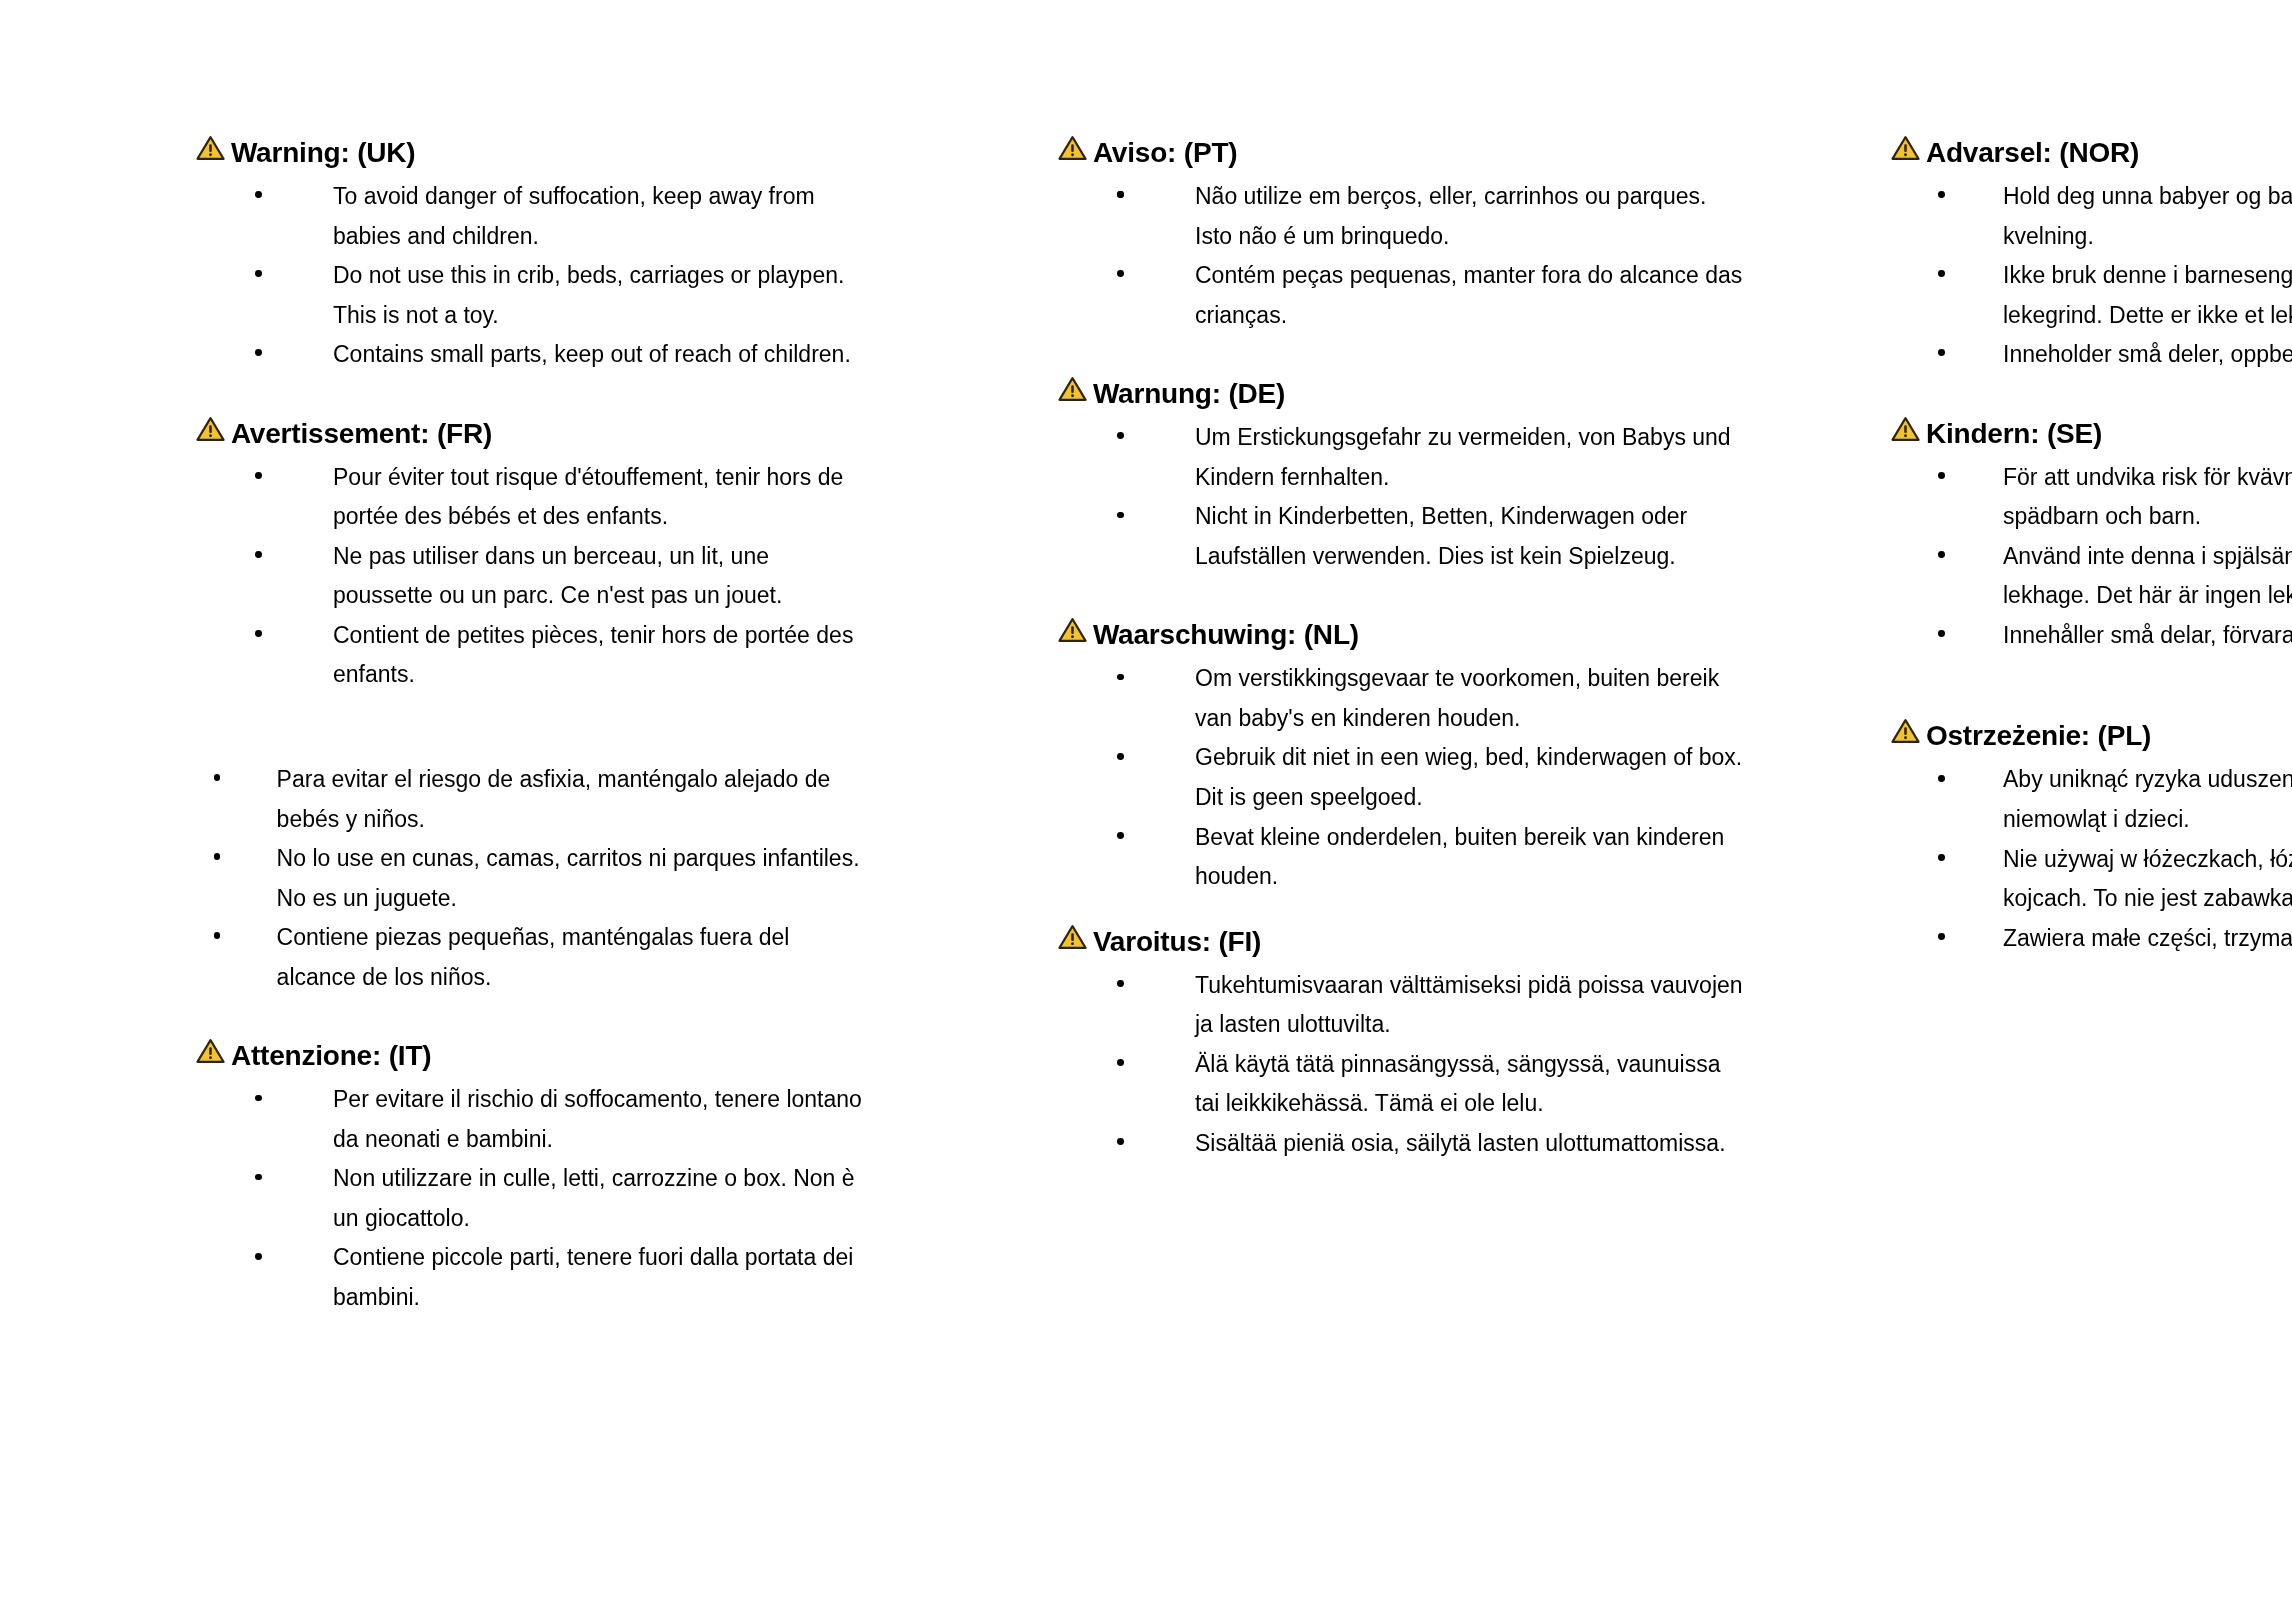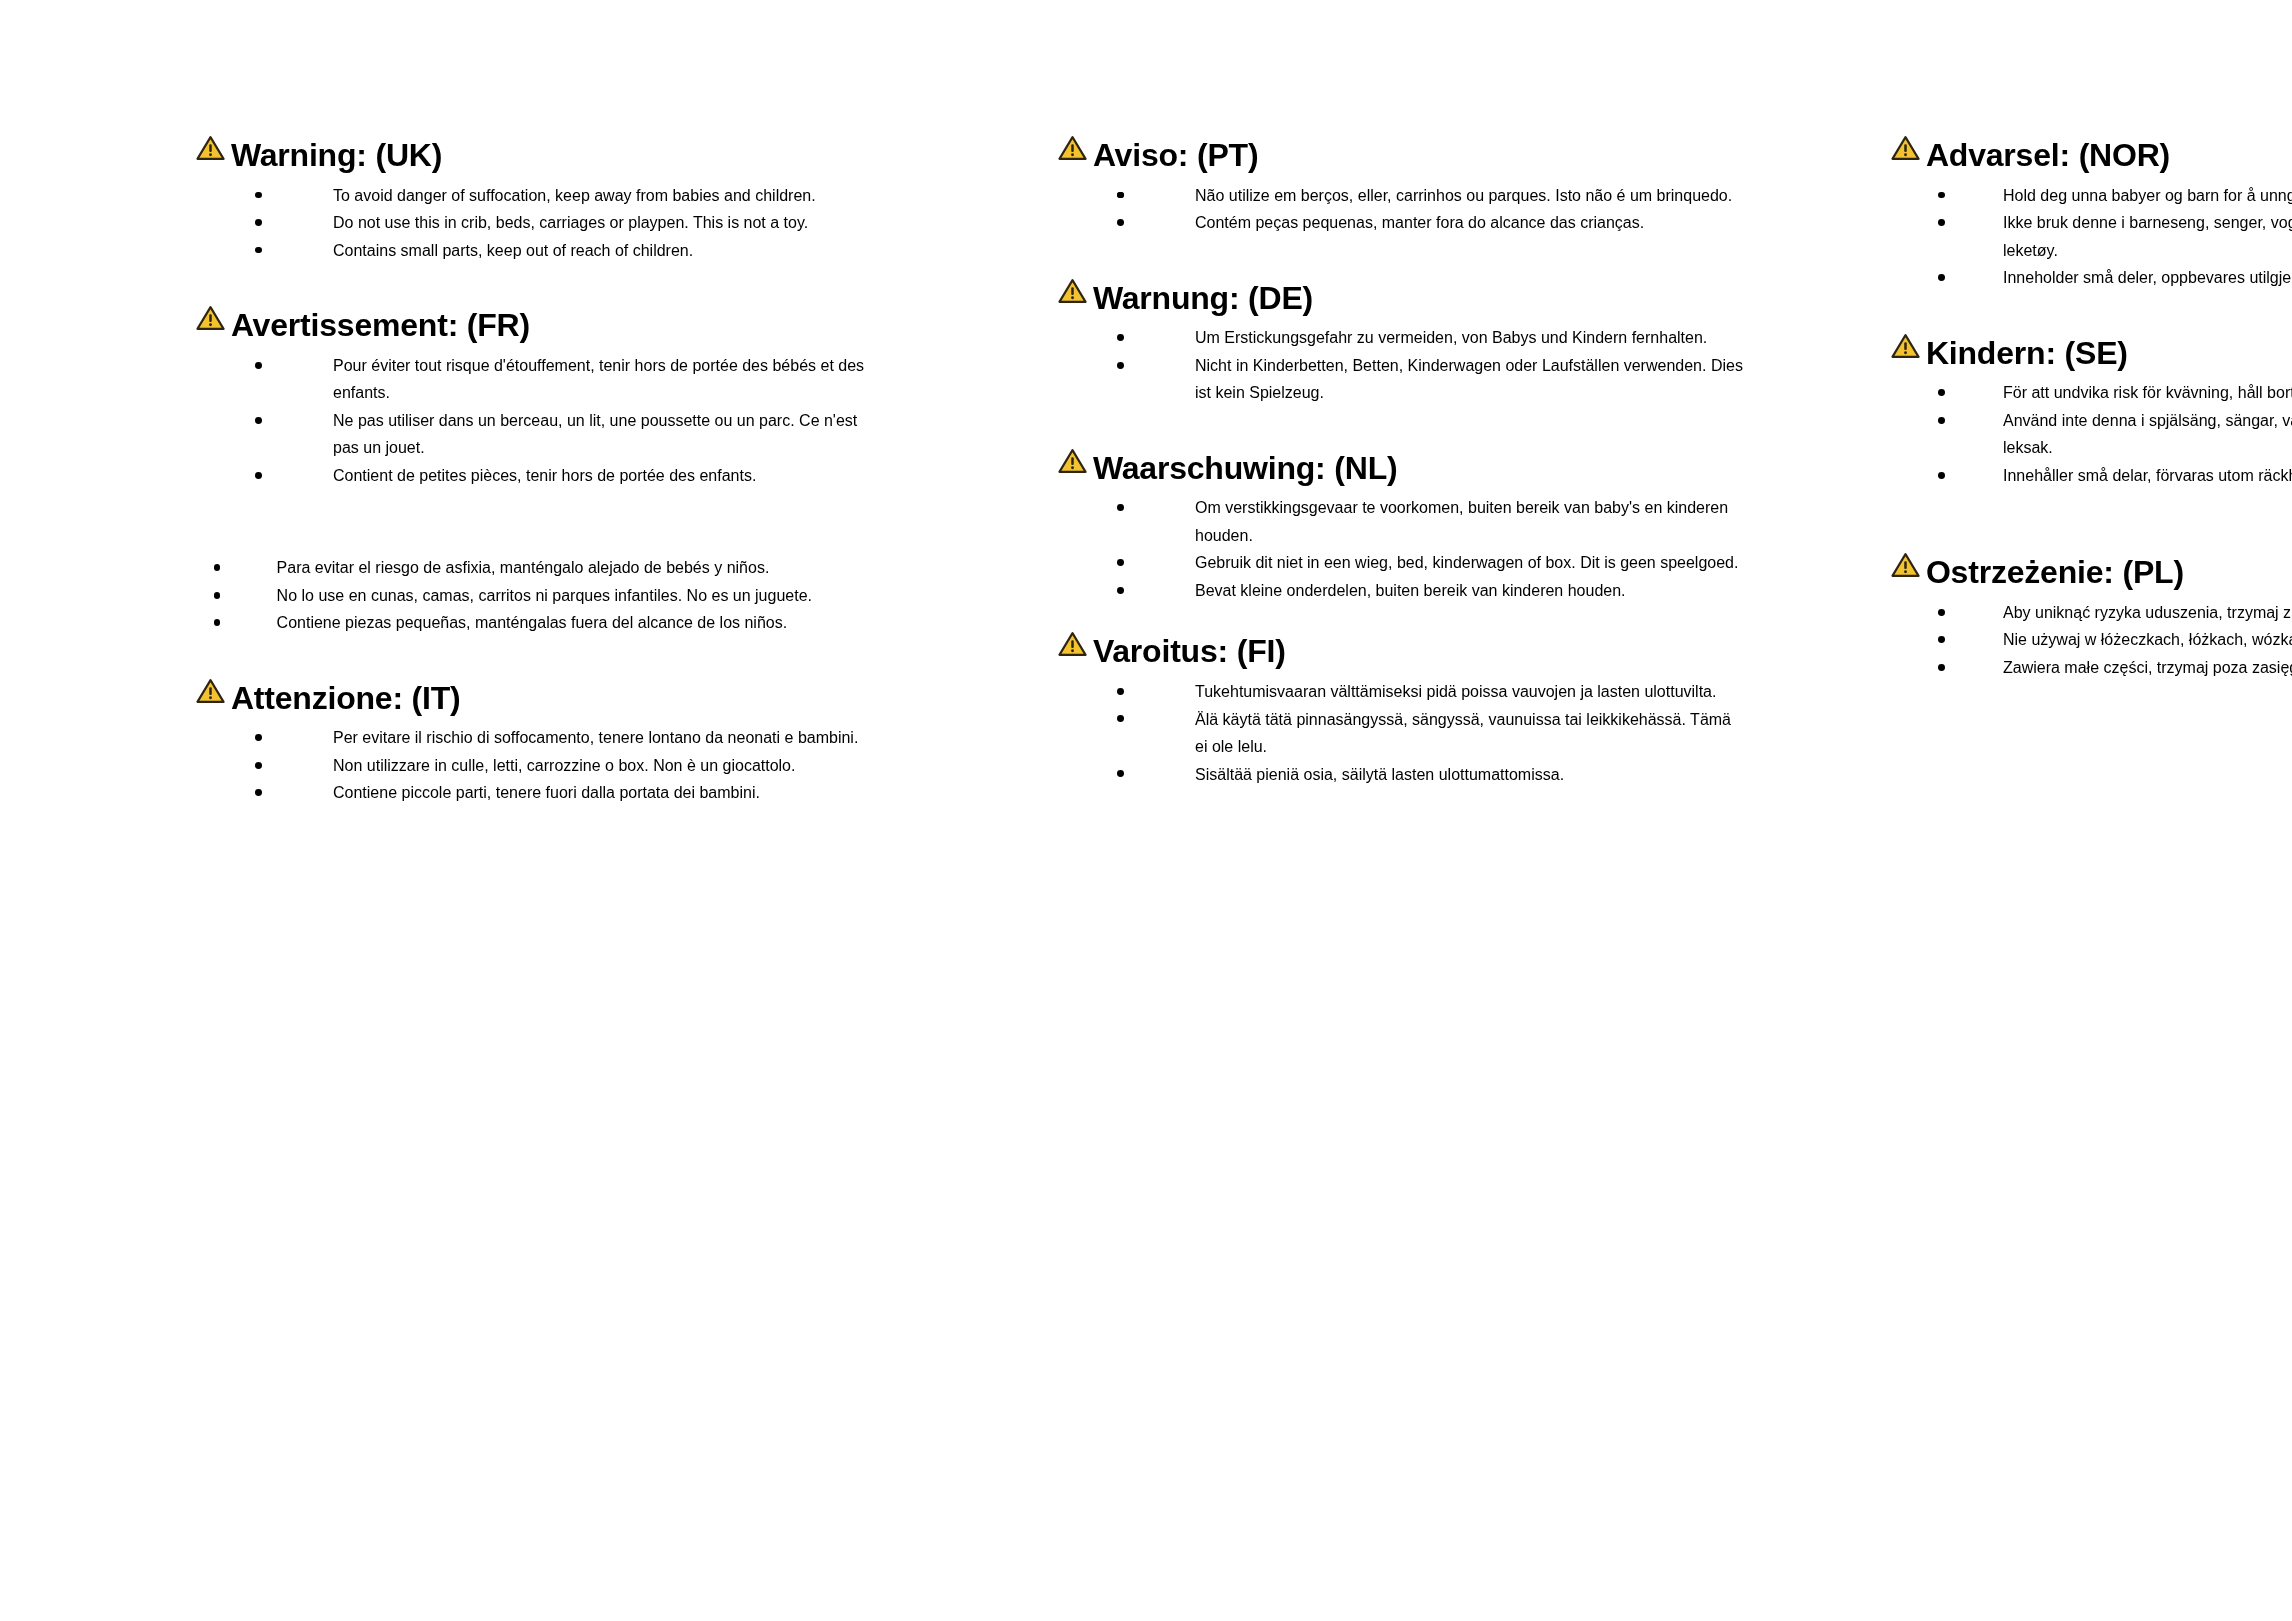--- a/index.html
+++ b/index.html
@@ -58,36 +58,36 @@
     flex: 0 0 auto;
     width: 29px;
     height: 25.5px;
     display: inline-block;
     position: relative;
     top: -2px;
   }
   .warn-icon svg { display: block; width: 29px; height: 25.5px; }
 
   .section-title {
-    font-size: 32px;
+    font-size: 28px;
     font-weight: bold;
     letter-spacing: -0.2px;
     line-height: 1.15;
     color: #000;
   }
 
   ul.bullets {
     list-style: none;
     margin: 0;
     padding: 0;
   }
 
   ul.bullets li {
     position: relative;
-    font-size: 16px;
+    font-size: 23px;
     line-height: 1.72;
     color: #000;
     margin-bottom: 0px;
     padding-left: 0;
   }
 
   
   ul.bullets li .dot {
     position: absolute;
     left: 0;

